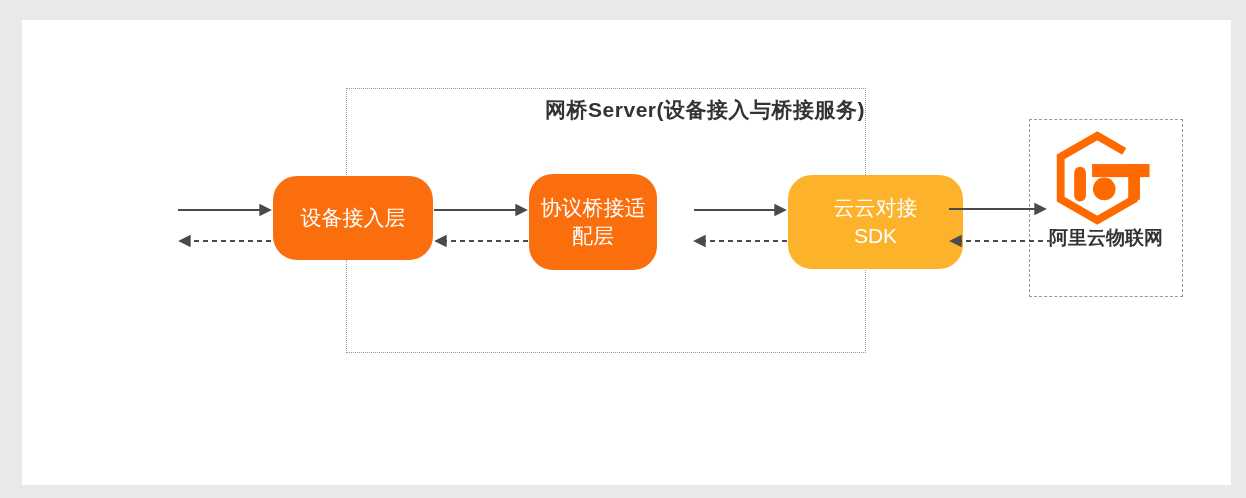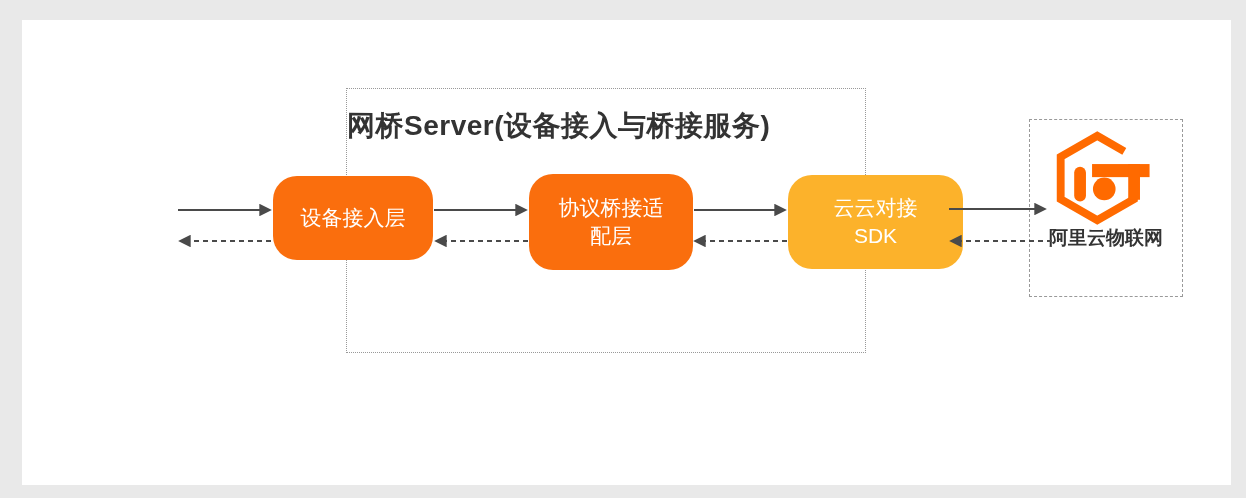--- a/index.html
+++ b/index.html
@@ -28,41 +28,41 @@
   }
   .vertical-label{
     width:26px;font-size:22px;line-height:26px;font-weight:700;color:var(--ink);
     word-break:break-all;text-align:center;
   }
   .mid-container{
     position:absolute;left:346px;top:88px;width:520px;height:265px;
     border:1px dotted var(--dash);z-index:1;
   }
   .mid-title{
-    margin-top:24px;text-align:left;font-size:28px;line-height:26px;
+    margin-top:8px;text-align:right;font-size:21px;line-height:26px;
     font-weight:600;color:var(--ink);letter-spacing:.5px;
   }
   .right-panel{
     position:absolute;left:1029px;top:119px;width:154px;height:178px;
     border:1px dashed var(--dash);z-index:1;
     display:flex;flex-direction:column;align-items:center;
   }
   .logo-wrap{margin-top:10px;width:122px;height:96px;display:flex;align-items:center;justify-content:center;}
   .right-label{
     text-align:center;font-size:19px;line-height:23px;font-weight:700;color:var(--ink);
   }
 
   
   .proc{
     position:absolute;z-index:2;border-radius:24px;
     display:flex;flex-direction:column;align-items:center;justify-content:center;
     color:#ffffff;font-size:21px;line-height:28px;text-align:center;
   }
   .proc-1{left:273px;top:176px;width:160px;height:84px;background:var(--orange);}
-  .proc-2{left:529px;top:174px;width:164px;height:96px;background:var(--orange);}
+  .proc-2{left:529px;top:174px;width:128px;height:96px;background:var(--orange);}
   .proc-3{left:788px;top:175px;width:175px;height:94px;background:var(--amber);}
 
   
   .arrows{position:absolute;left:0;top:0;z-index:3;pointer-events:none;}
   .arrow-solid{stroke:var(--arrow);stroke-width:1.8;fill:none;}
   .arrow-dashed{stroke:var(--arrow);stroke-width:1.8;fill:none;stroke-dasharray:5 4;}
 
   
   .hex-stroke{fill:none;stroke:var(--logo-orange);stroke-width:9;stroke-linejoin:miter;}
   .logo-fill{fill:var(--logo-orange);}

